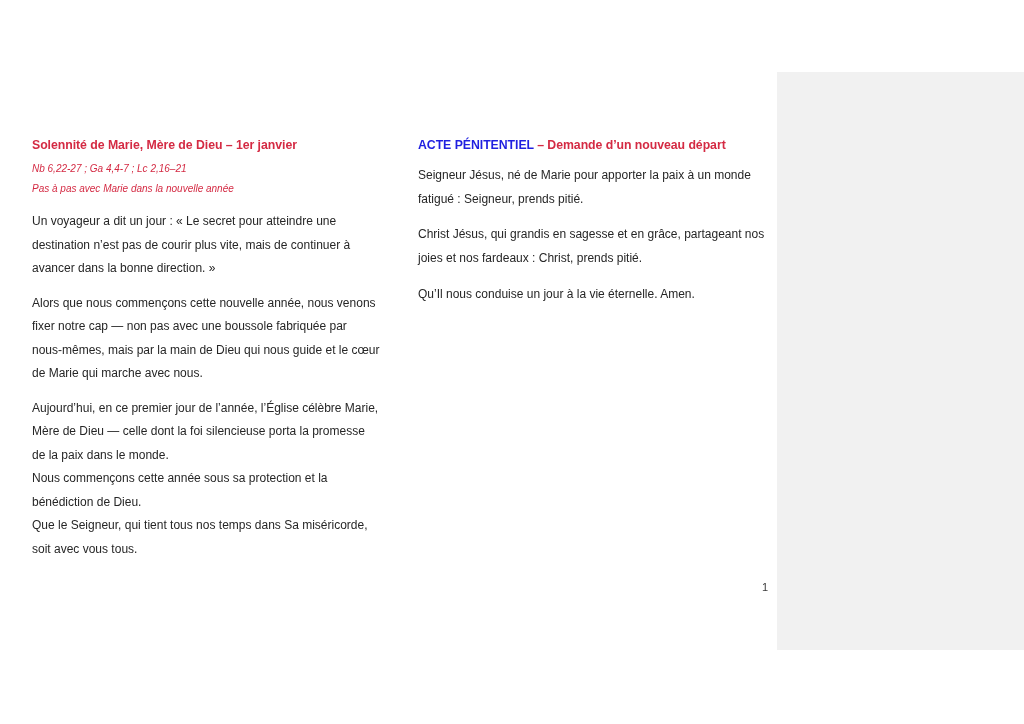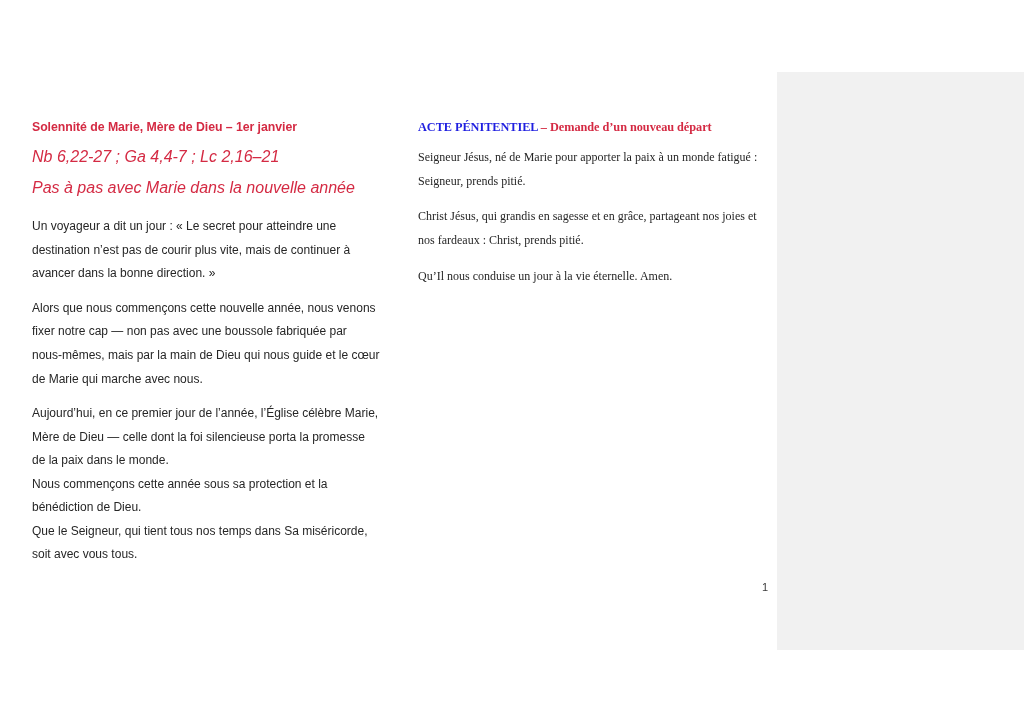--- a/index.html
+++ b/index.html
@@ -28,36 +28,36 @@
   .page {
     position: absolute;
     left: 0;
     top: 0;
     width: 1024px;
     height: 724px;
   }
 
   .column {
     position: absolute;
-    top: 118px;
+    top: 136px;
   }
   .col-left  { left: 32px;  width: 348px; }
-  .col-right { left: 418px; width: 350px; font-family: Liberation Serif, serif; }
+  .col-right { left: 418px; width: 350px; }
 
   
   .doc-title {
     font-size: 12.3px;
     font-weight: bold;
     color: #d42a43;
     line-height: 1.55;
     margin: 0 0 4px 0;
     letter-spacing: -0.05px;
   }
   .ref-line {
-    font-size: 16px;
+    font-size: 10px;
     font-style: italic;
     color: #d42a43;
     line-height: 1.95;
     margin: 0;
   }
   .section-heading {
     font-size: 12.3px;
     font-weight: bold;
     line-height: 1.5;
     margin: 18px 0 0 0;

